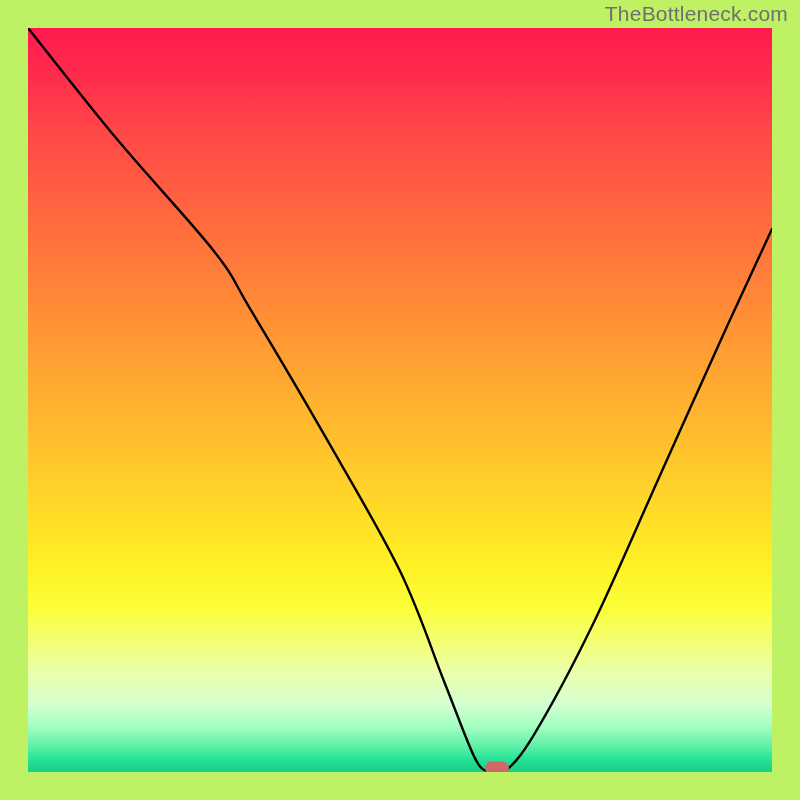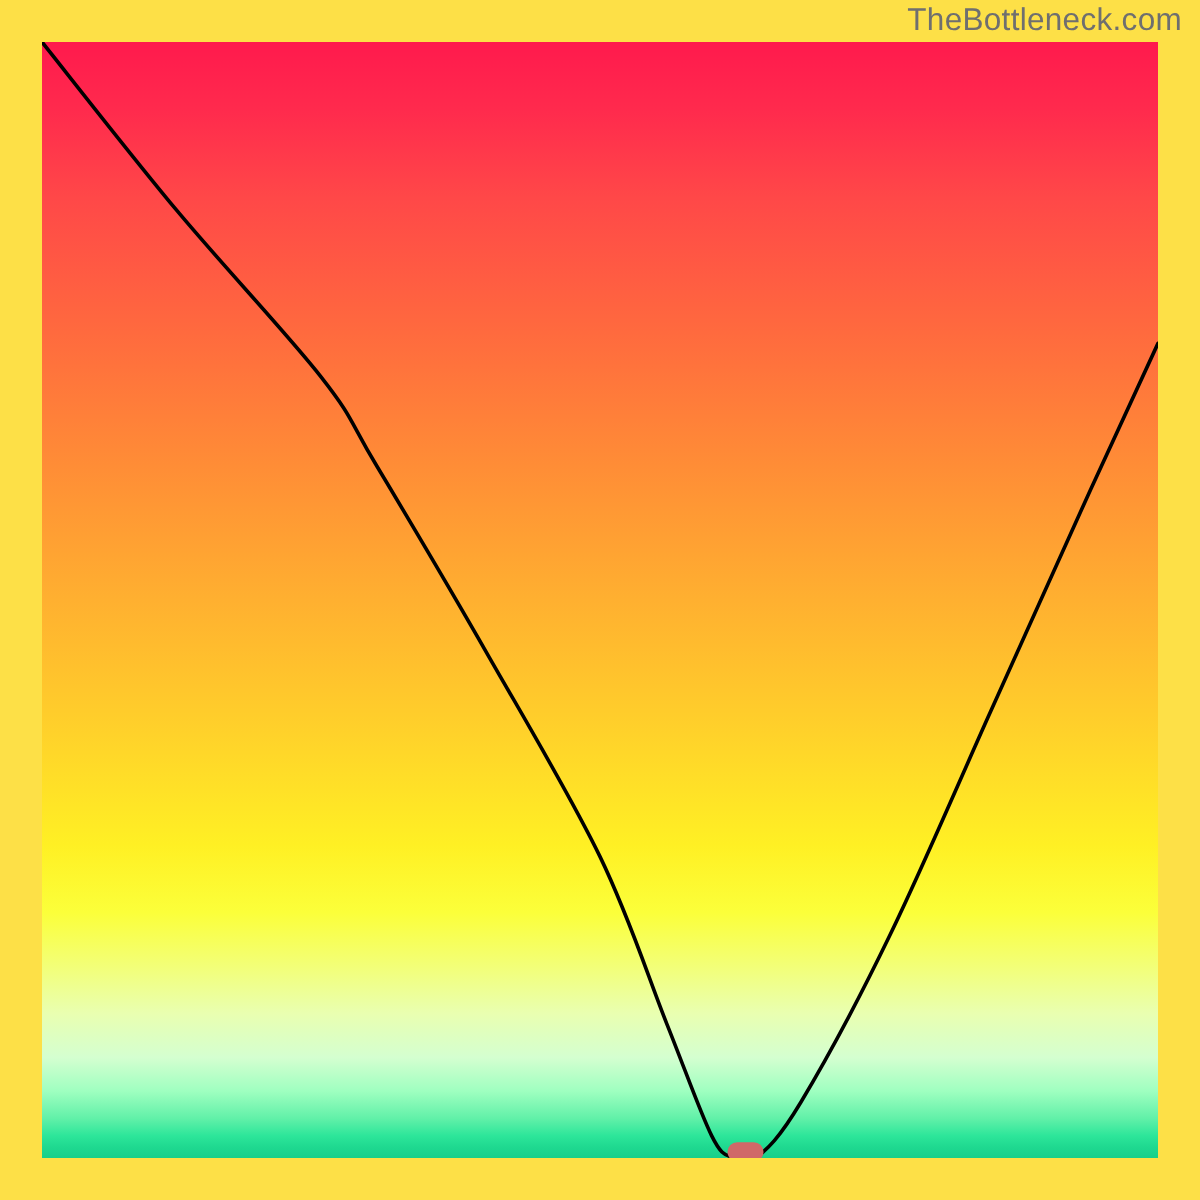--- a/index.html
+++ b/index.html
@@ -8,21 +8,21 @@
     width: 800px;
     height: 800px;
     background: #000;
     overflow: hidden;
     font-family: Arial, Helvetica, sans-serif;
   }
   .frame {
     position: relative;
     width: 800px;
     height: 800px;
-    background: #fde047;
+    background: #bef264;
   }
   .watermark {
     position: absolute;
     top: 2px;
     right: 12px;
     color: #6f6f6f;
     font-size: 21px;
     font-weight: 500;
     letter-spacing: 0.2px;
     z-index: 10;

